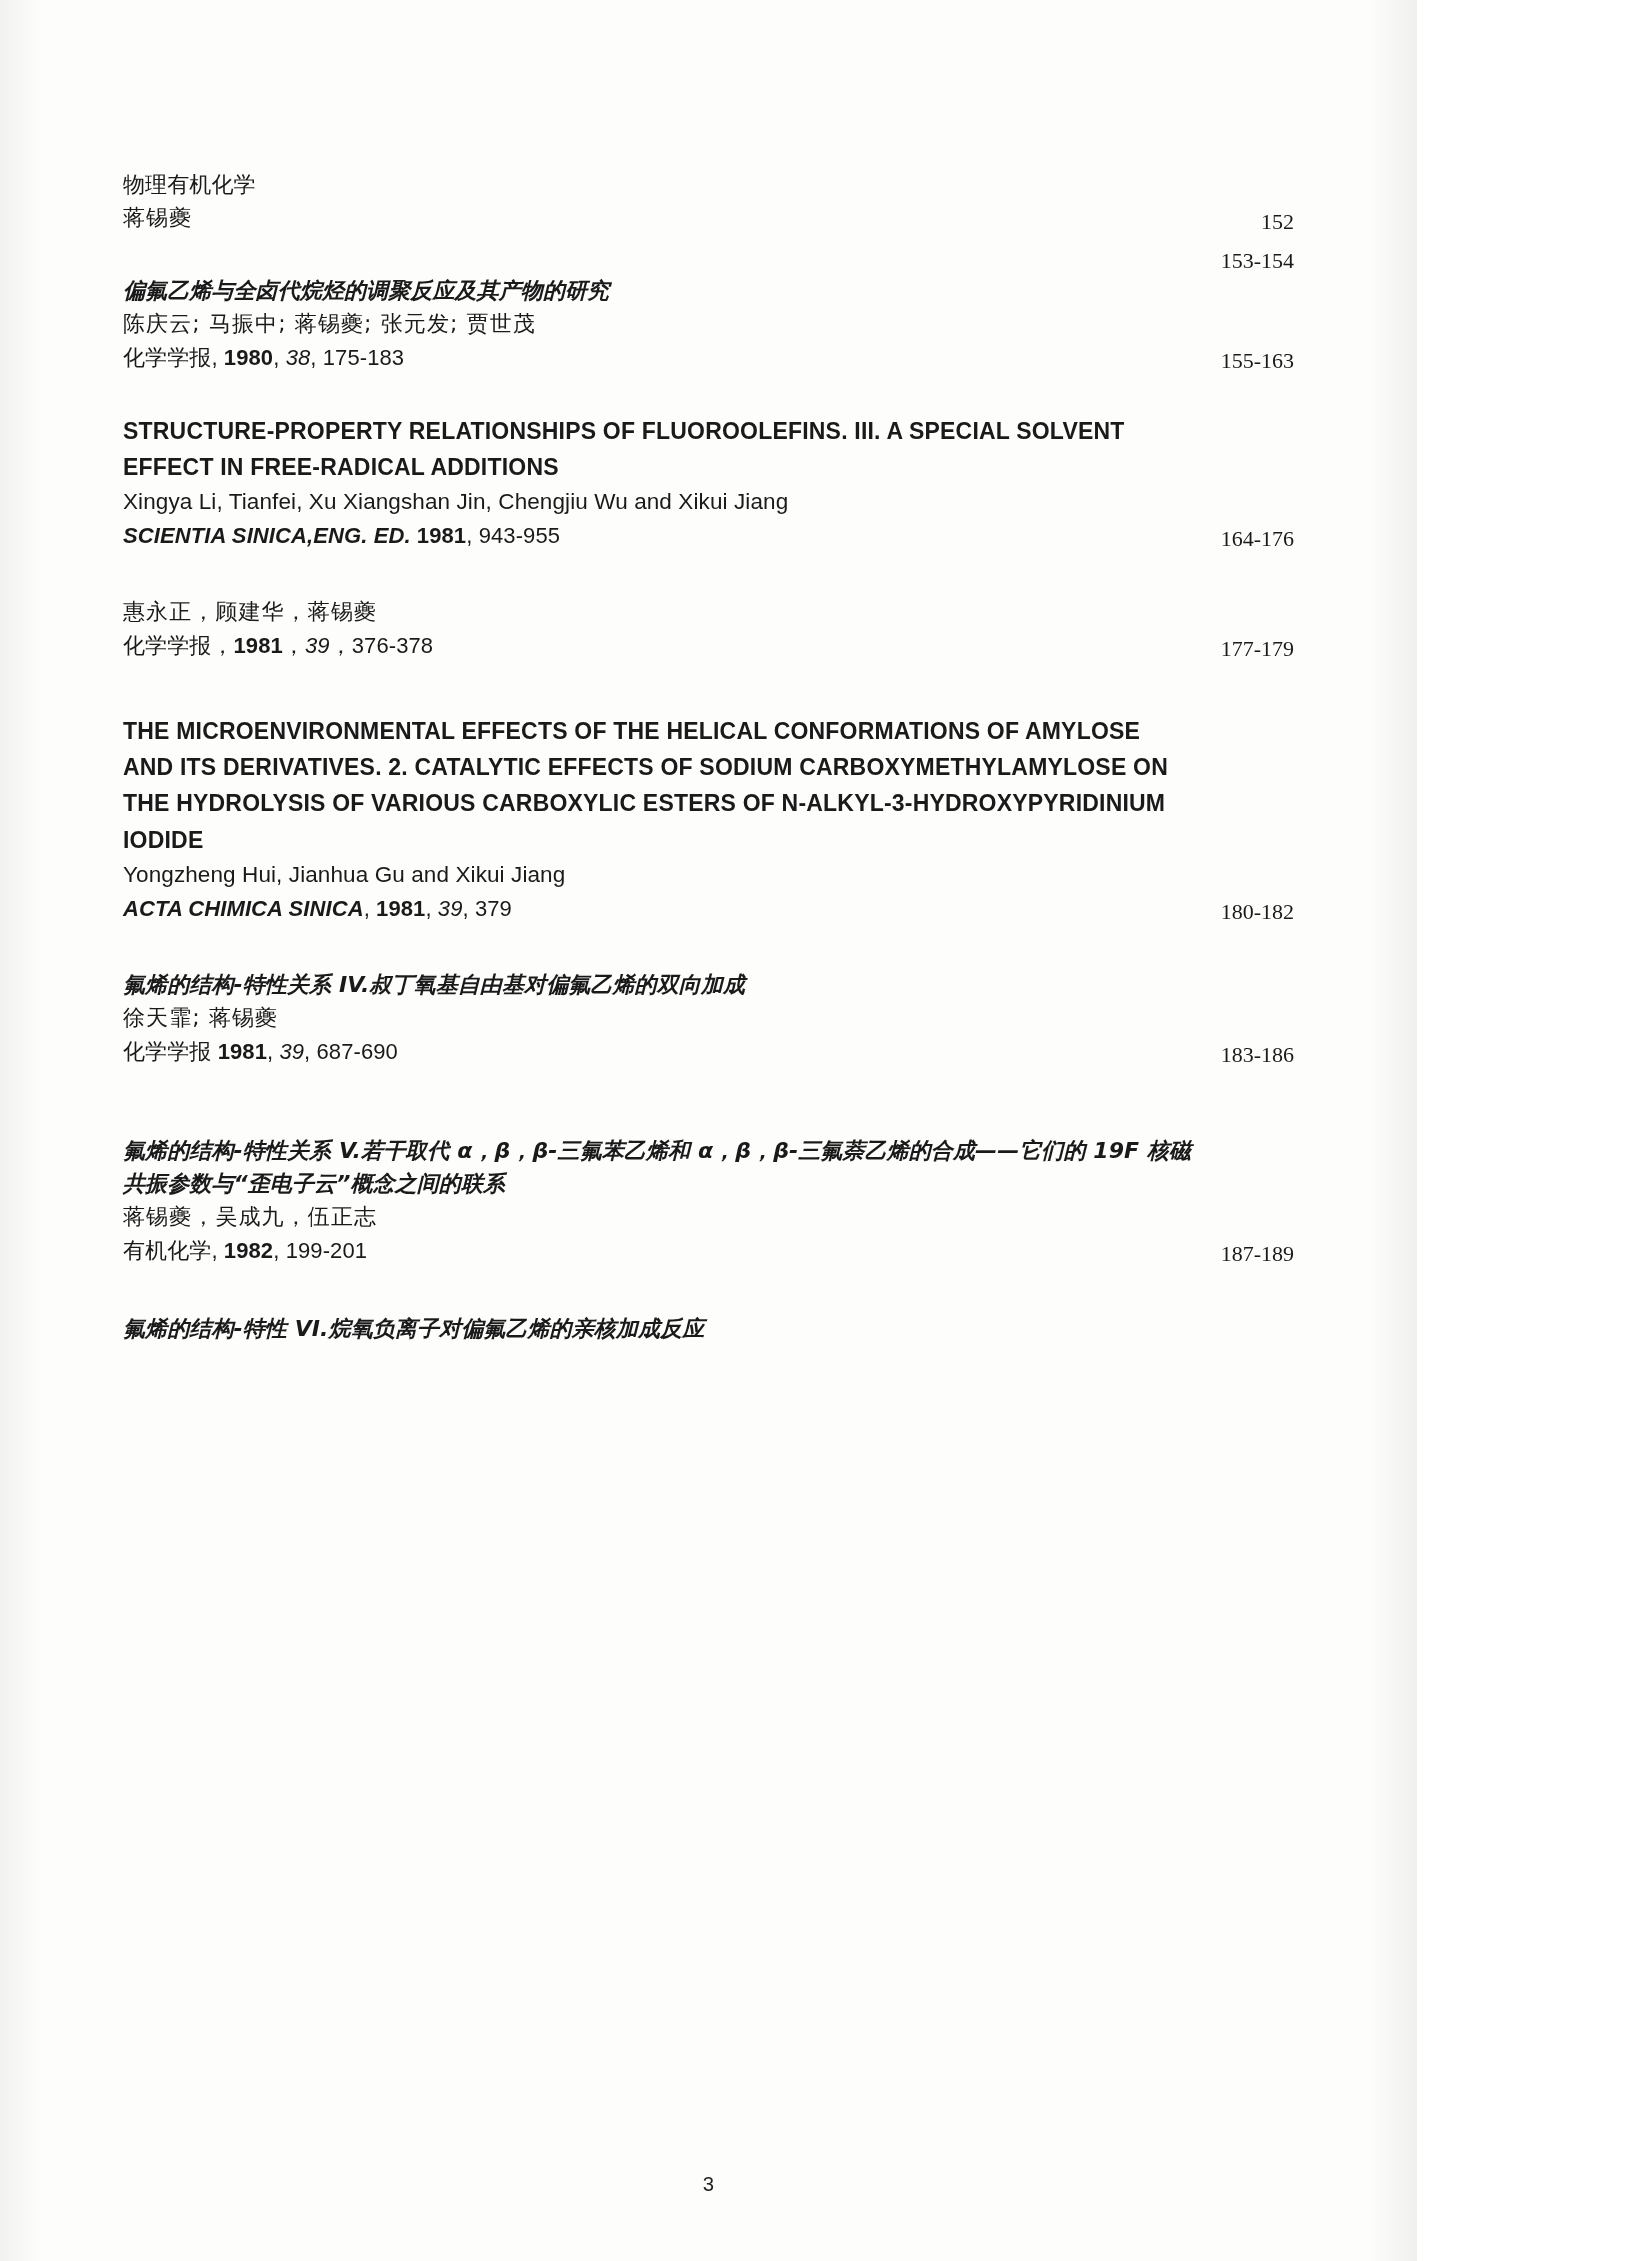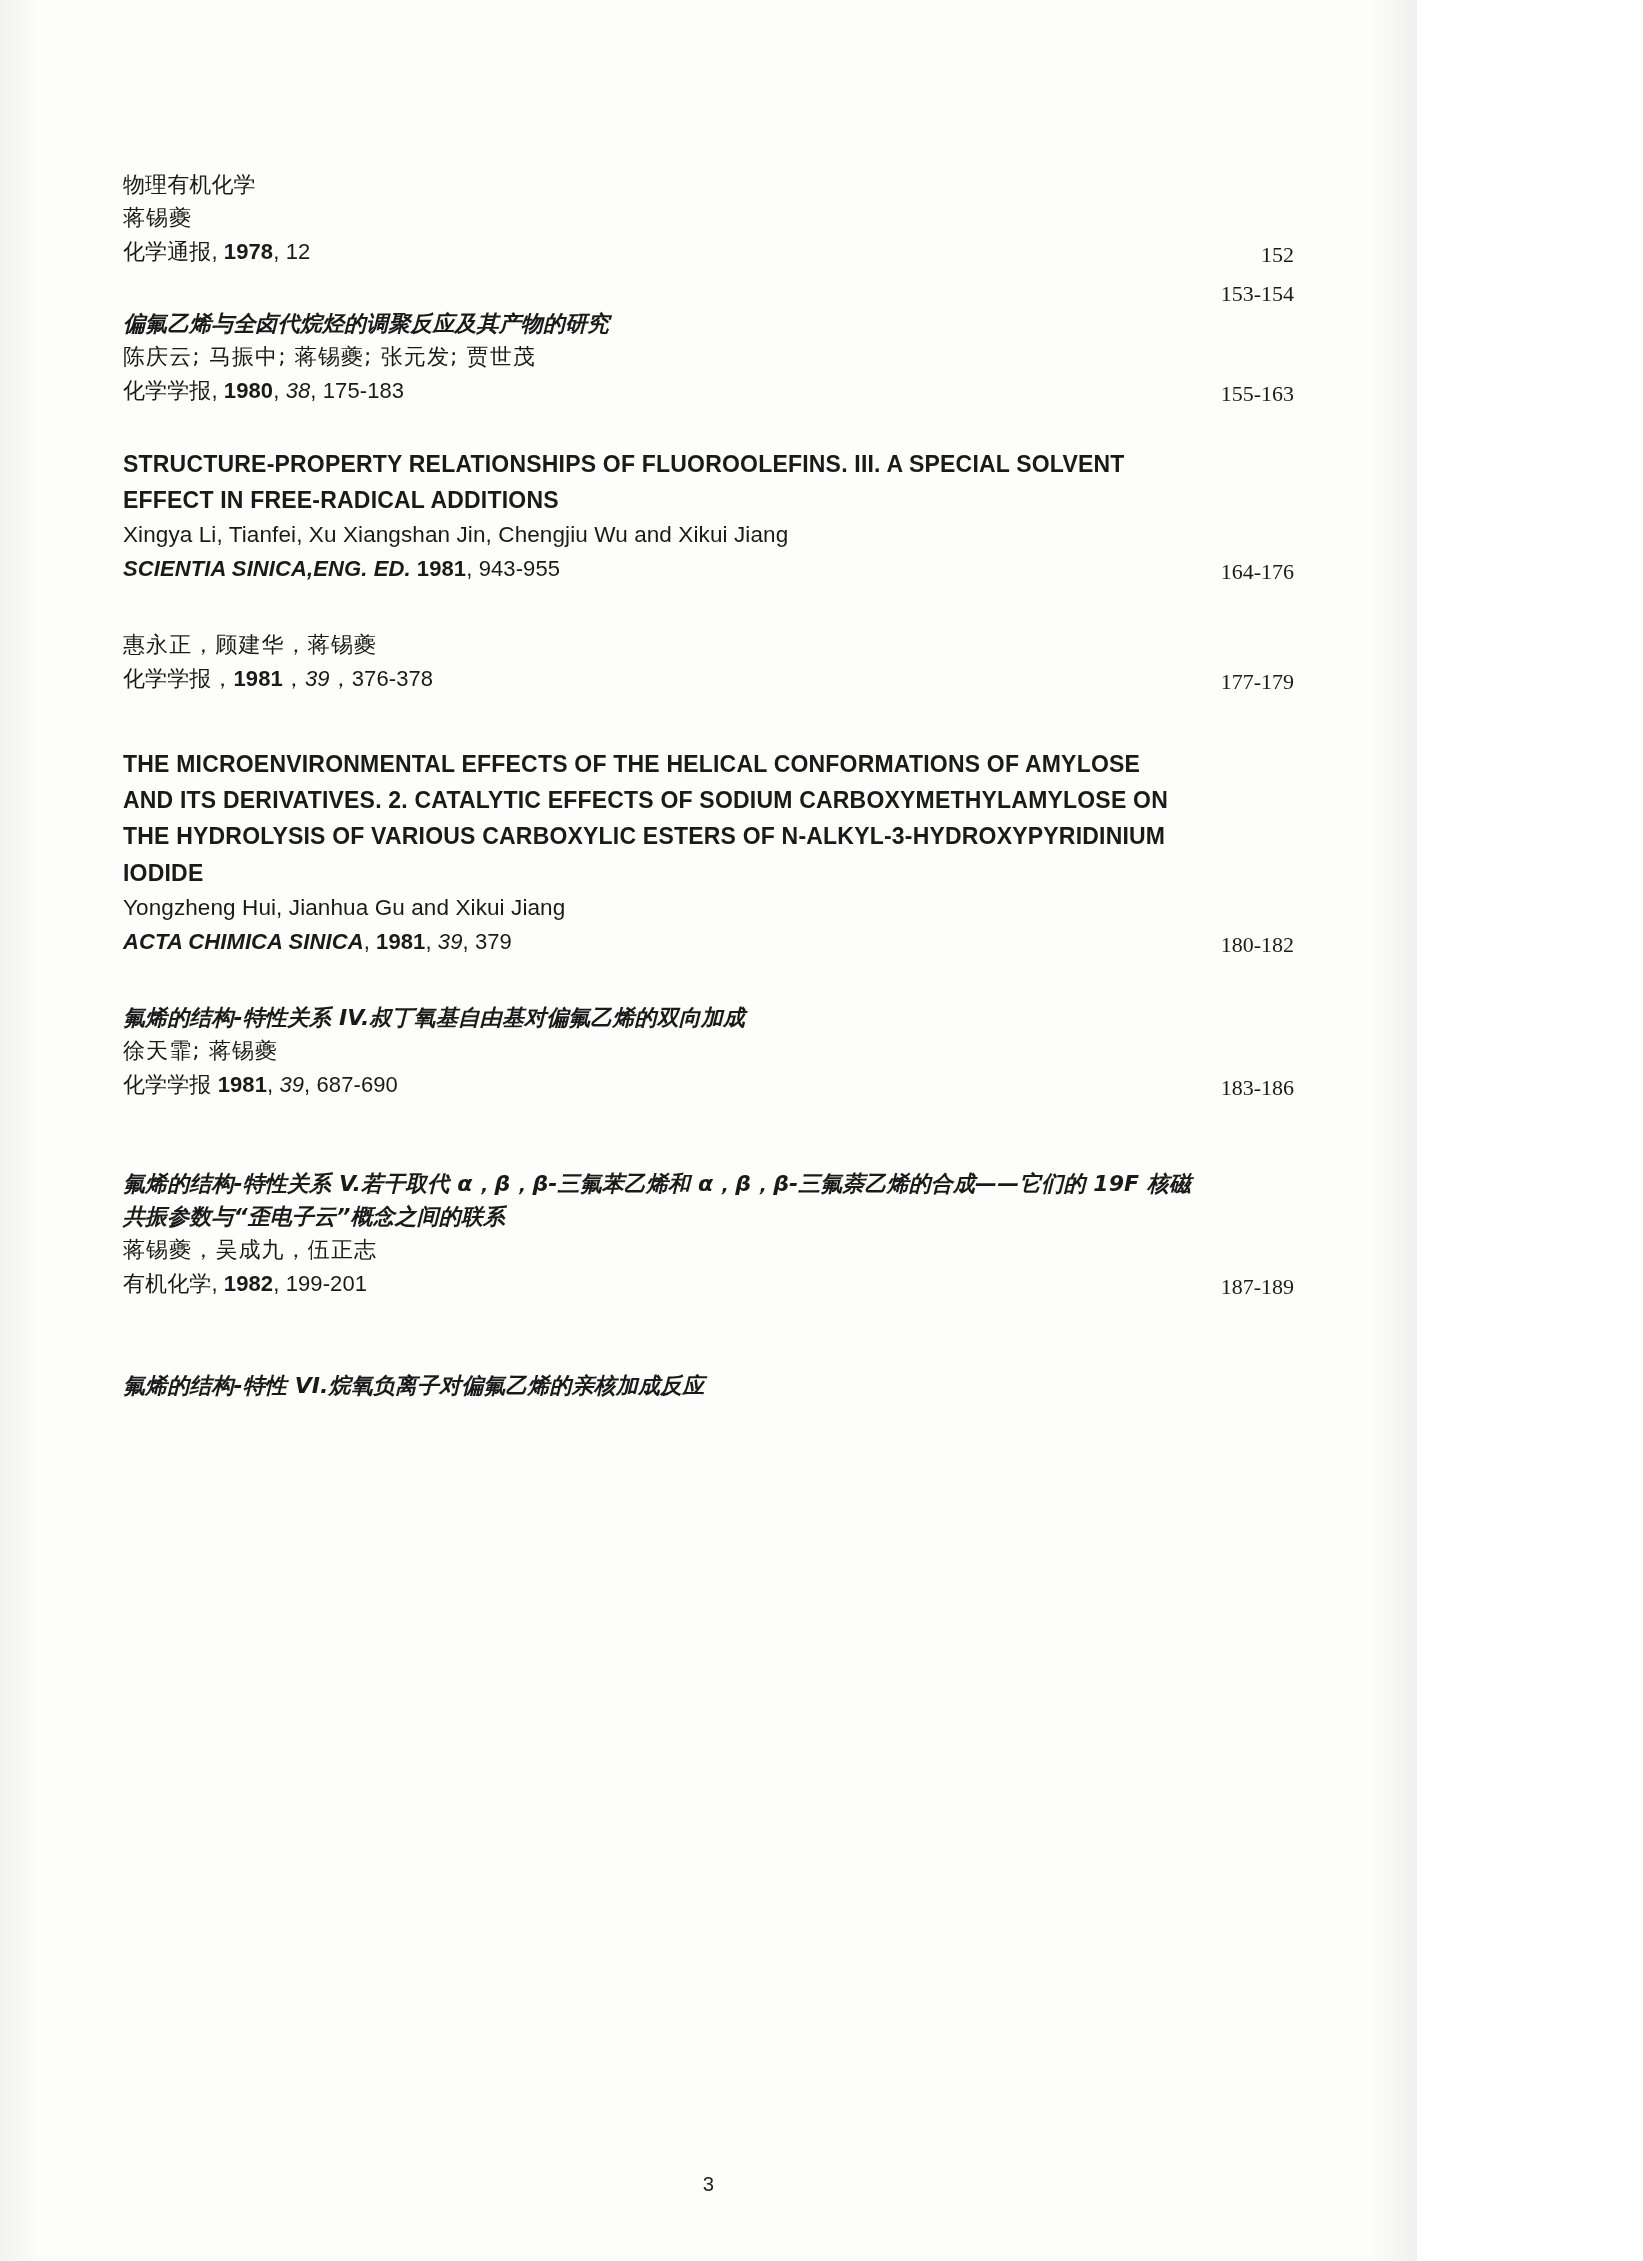--- a/index.html
+++ b/index.html
@@ -105,21 +105,20 @@
 </head>
 <body>
 
 <div class="page">
   <div class="content">
 
     <div class="entry">
       <div class="entry-body">
         <div class="line zh zh-plain">物理有机化学</div>
         <div class="line zh zh-authors">蒋锡夔</div>
-        <div class="line journal"><span class="jname zh">化学通报</span>, <b>1978</b>, <span>12</span></div>
       </div>
       <div class="pages" style="bottom:0;">152</div>
     </div>
 
     <div class="entry">
       <div class="pages" style="bottom:0;">153-154</div>
     </div>
 
     <div class="entry">
       <div class="entry-body">
@@ -158,21 +157,21 @@
 
     <div class="entry" style="margin-bottom:66px;">
       <div class="entry-body">
         <div class="line zh" style="font-weight:bold;font-style:italic;">氟烯的结构-特性关系  IV.叔丁氧基自由基对偏氟乙烯的双向加成</div>
         <div class="line zh zh-authors">徐天霏; 蒋锡夔</div>
         <div class="line journal"><span class="jname zh">化学学报</span> <b>1981</b>, <i>39</i>, <span>687-690</span></div>
       </div>
       <div class="pages" style="bottom:0;">183-186</div>
     </div>
 
-    <div class="entry" style="margin-bottom:69px;">
+    <div class="entry" style="margin-bottom:45px;">
       <div class="entry-body" style="width:1080px;">
         <div class="line zh" style="font-weight:bold;font-style:italic;">氟烯的结构-特性关系  V.若干取代 α，β，β-三氟苯乙烯和 α，β，β-三氟萘乙烯的合成——它们的 19F 核磁共振参数与“歪电子云”概念之间的联系</div>
         <div class="line zh zh-authors">蒋锡夔，吴成九，伍正志</div>
         <div class="line journal"><span class="jname zh">有机化学</span>, <b>1982</b>, <span>199-201</span></div>
       </div>
       <div class="pages" style="bottom:0;">187-189</div>
     </div>
 
     <div class="entry">
       <div class="entry-body">

